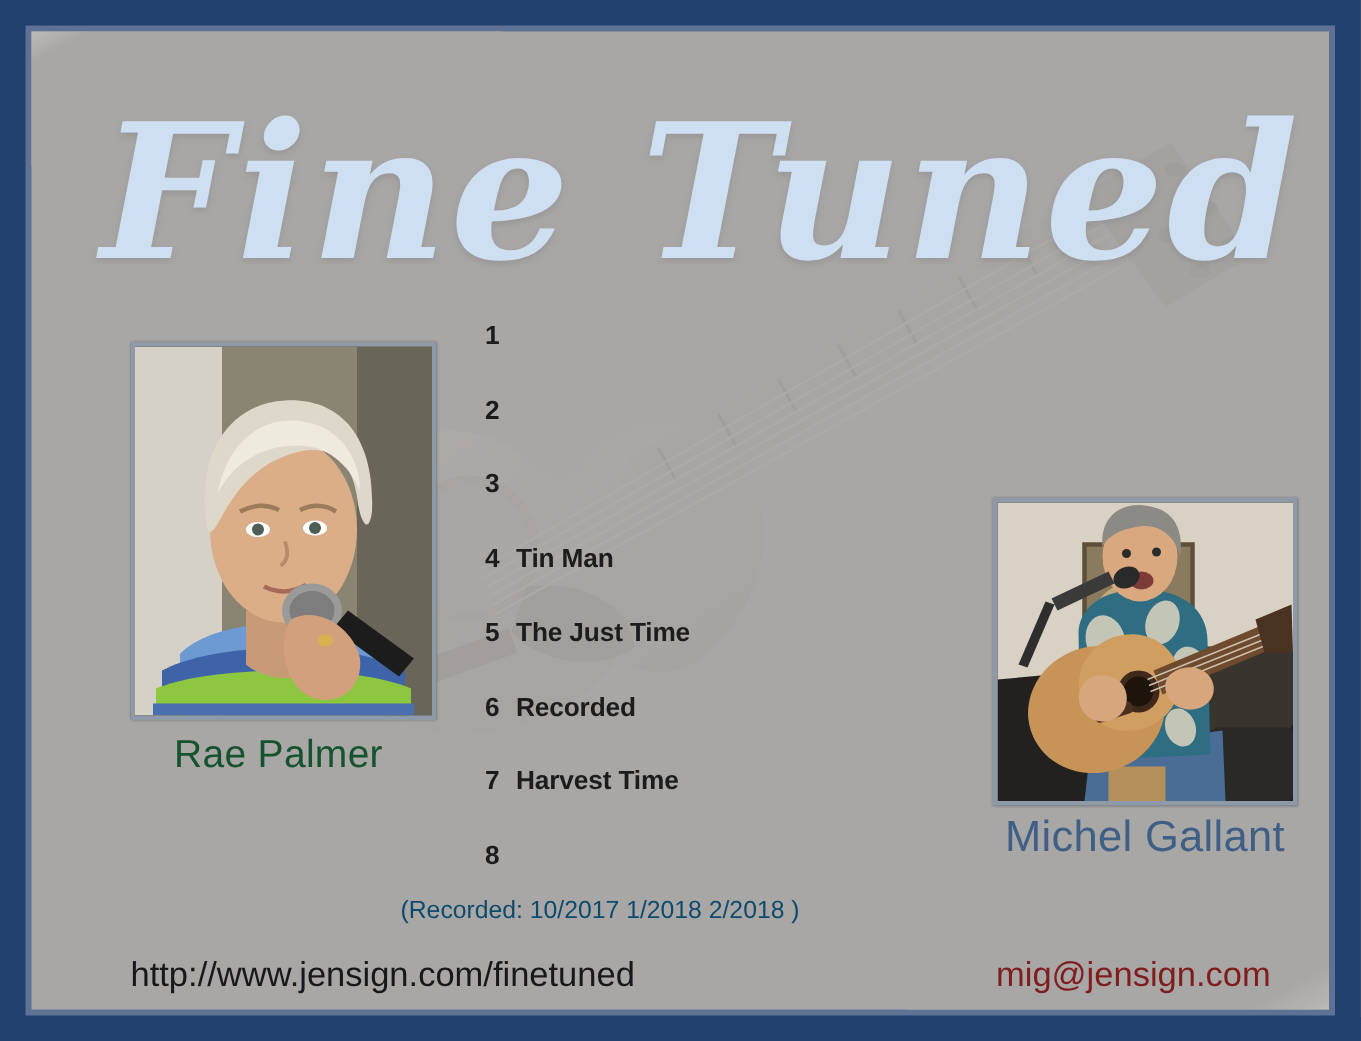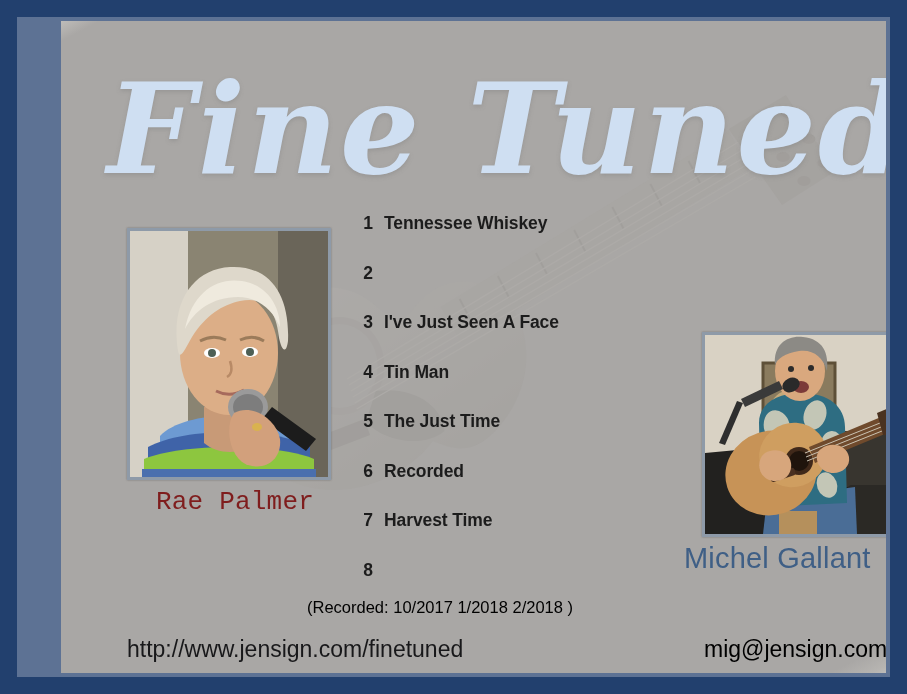--- a/index.html
+++ b/index.html
@@ -7,21 +7,21 @@
   .cd-cover{
     position:relative;width:907px;height:694px;overflow:hidden;
     background:#22406e;
     font-family:"Liberation Sans", sans-serif;
   }
   
   .frame-outer{position:absolute;inset:0;background:#22406e;}
   .frame-inner-line{position:absolute;left:17px;top:17px;right:17px;bottom:17px;background:#5d7294;}
   .art-area{
     position:absolute;left:21px;top:21px;right:21px;bottom:21px;
-    background:#a9a7a5;overflow:hidden;margin-left:40px;
+    background:#a9a7a5;overflow:hidden;
   }
   
   .diag-tl{
     position:absolute;left:-170px;top:-230px;width:560px;height:430px;
     background:linear-gradient(to bottom,#9b9997 0%,#9b9997 60%,#c9c7c4 62%,#bdbbb8 66%,#a9a7a5 70%,#a9a7a5 100%);
     transform:rotate(-28deg);transform-origin:top left;
   }
   .diag-br{
     position:absolute;right:-140px;bottom:-150px;width:420px;height:330px;
     background:linear-gradient(to top,#9e9c9a 0%,#9e9c9a 55%,#c7c5c2 58%,#b6b4b1 62%,#a9a7a5 68%,#a9a7a5 100%);
@@ -43,43 +43,43 @@
   .tracklist{position:absolute;left:280px;top:192px;width:330px;}
   .track{
     display:flex;align-items:baseline;height:49.5px;
     font-size:17.5px;font-weight:bold;color:#1c1c1c;
     letter-spacing:-.1px;
   }
   .track .num{width:32px;text-align:right;flex:0 0 32px;margin-right:11px;}
   .track .ttl{white-space:nowrap;}
   .recorded{
     position:absolute;left:246px;top:577px;
-    font-size:16.5px;color:#000000;font-weight:normal;white-space:nowrap;
+    font-size:16.5px;color:#0c4a6e;font-weight:normal;white-space:nowrap;
   }
   
   .photo{
     position:absolute;border:3px solid #8e9aa8;background:#6d6a60;overflow:hidden;
     box-shadow:0 0 2px rgba(0,0,0,.3);
   }
   .photo-rae{left:66px;top:207px;width:204px;height:252px;}
   .photo-michel{left:641px;top:311px;width:203px;height:205px;}
   .photo svg{display:block;width:100%;height:100%;}
   .name{
     position:absolute;font-size:26px;letter-spacing:.2px;white-space:nowrap;
   }
-  .name-rae{left:95px;top:466px;color:#7f1d1d;font-family:Liberation Mono, monospace;}
-  .name-michel{left:623px;top:521px;color:#3f5f86;font-size:29px;}
+  .name-rae{left:95px;top:466px;color:#14532d;}
+  .name-michel{left:649px;top:521px;color:#3f5f86;font-size:29px;}
   
   .footer-url{
     position:absolute;left:66px;top:615px;
     font-size:23px;color:#18181a;white-space:nowrap;text-align:right;
   }
   .footer-email{
     position:absolute;left:643px;top:615px;
-    font-size:23px;color:#000000;white-space:nowrap;
+    font-size:23px;color:#7f1d1d;white-space:nowrap;
   }
 </style>
 </head>
 <body>
 
 <div class="cd-cover">
 
   <div class="frame-outer"></div>
   <div class="frame-inner-line"></div>
 
@@ -240,28 +240,26 @@
 
         <path d="M 60 118 C 70 112 84 116 86 128 C 88 142 74 150 62 144 C 52 138 52 124 60 118 Z" fill="#d7a67c"></path>
         <path d="M 116 114 C 126 106 142 110 144 122 C 146 134 132 142 120 136 C 110 130 110 118 116 114 Z" fill="#d7a67c"></path>
       </svg>
     </div>
     <div class="name name-michel">Michel Gallant</div>
 
     <div class="tracklist">
       <div class="track">
         <span class="num">1</span>
-        <span class="ttl">Tennessee Whiskey</span>
       </div>
       <div class="track">
         <span class="num">2</span>
       </div>
       <div class="track">
         <span class="num">3</span>
-        <span class="ttl">I've Just Seen A Face</span>
       </div>
       <div class="track">
         <span class="num">4</span>
         <span class="ttl">Tin Man</span>
       </div>
       <div class="track">
         <span class="num">5</span>
         <span class="ttl">The Just Time</span>
       </div>
       <div class="track">

